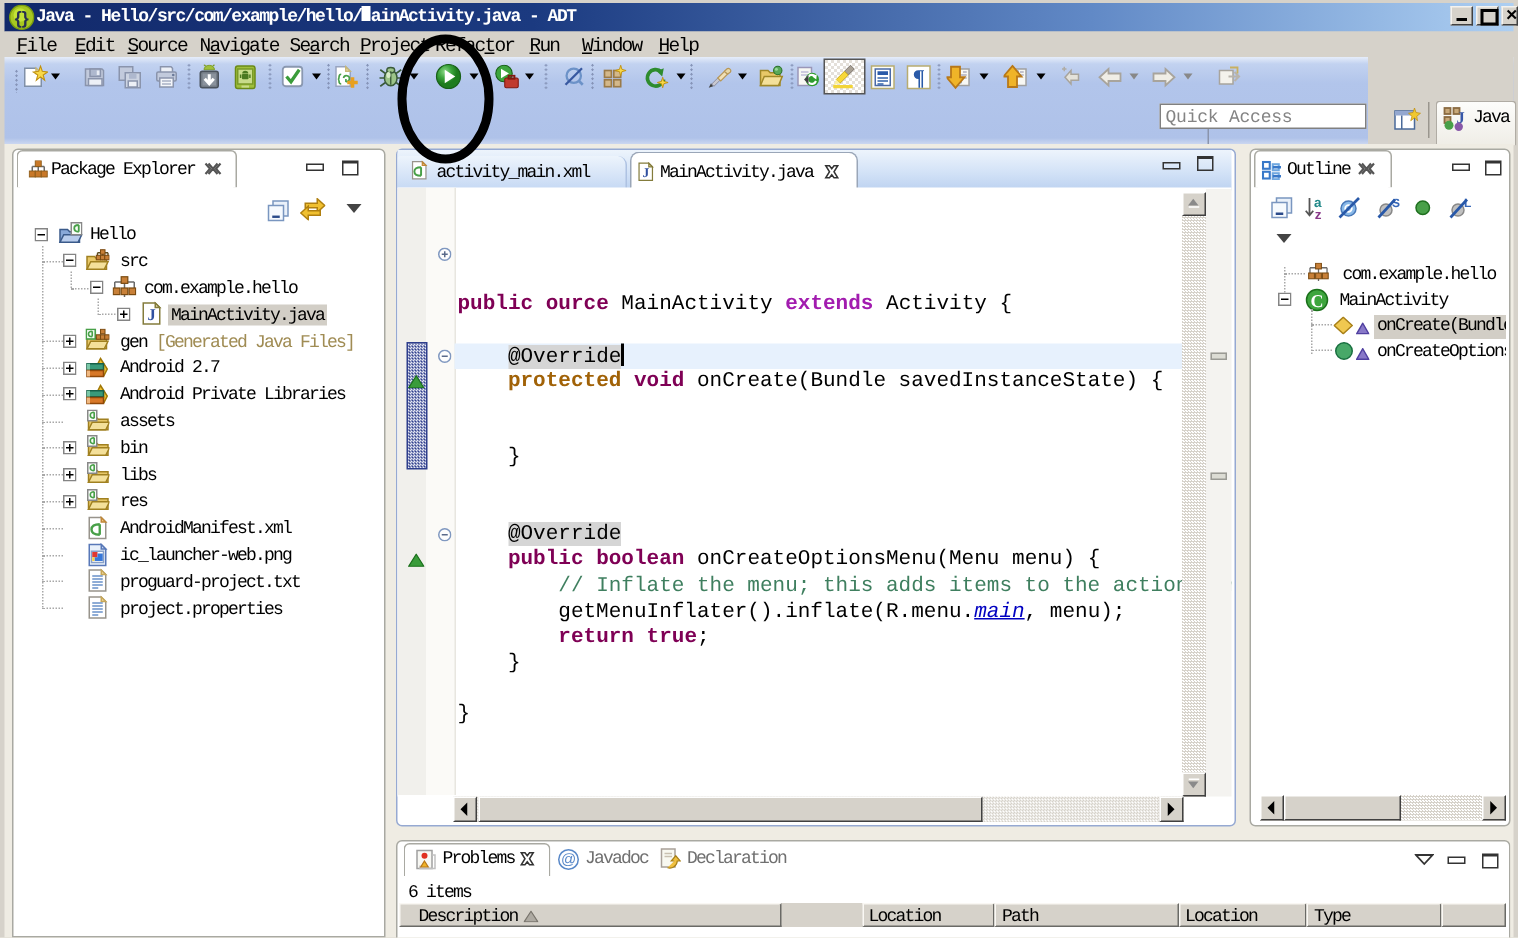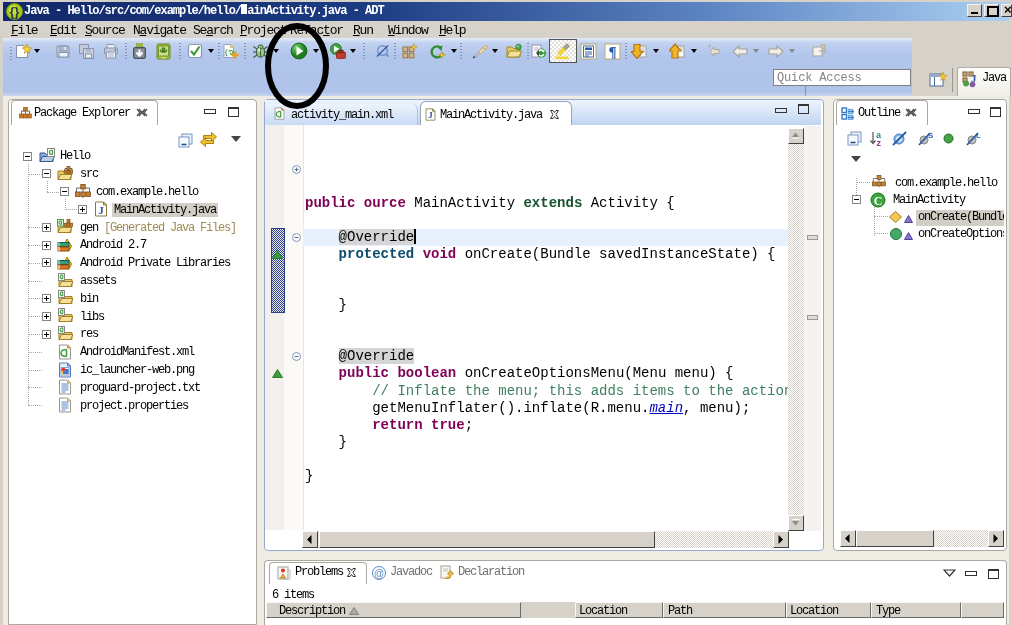--- a/index.html
+++ b/index.html
@@ -579,23 +579,23 @@
         <line x1="4.5" y1="2.5" x2="4.5" y2="6.5" stroke="#5A6A8A"></line>
       </svg>
   <svg class="abs" style="left:27px;top:108.0px" width="9" height="9" viewBox="0 0 9 9">
         <circle cx="4.5" cy="4.5" r="4" fill="#FDFDFD" stroke="#8098C0"></circle>
         <line x1="2.5" y1="4.5" x2="6.5" y2="4.5" stroke="#5A6A8A"></line>
       </svg>
   <svg class="abs" style="left:27px;top:227.4px" width="9" height="9" viewBox="0 0 9 9">
         <circle cx="4.5" cy="4.5" r="4" fill="#FDFDFD" stroke="#8098C0"></circle>
         <line x1="2.5" y1="4.5" x2="6.5" y2="4.5" stroke="#5A6A8A"></line>
       </svg>
-  <div class="cl" style="top:69.9px"><b style="color:#7F0055">public</b> <b style="color:#7F0055">ource</b> MainActivity <b style="color:#14532d">extends</b> Activity {</div>
+  <div class="cl" style="top:69.9px"><b style="color:#7F0055">public</b> <b style="color:#7F0055">ource</b> MainActivity <b style="color:#a21caf">extends</b> Activity {</div>
   <div class="cl" style="top:104.0px">    <span class="occ">@Override</span><span class="caret"></span></div>
-  <div class="cl" style="top:121.1px">    <b style="color:#0c4a6e">protected</b> <b style="color:#7F0055">void</b> onCreate(Bundle savedInstanceState) {</div>
+  <div class="cl" style="top:121.1px">    <b style="color:#a16207">protected</b> <b style="color:#7F0055">void</b> onCreate(Bundle savedInstanceState) {</div>
   <div class="cl" style="top:172.2px">    }</div>
   <div class="cl" style="top:223.4px">    <span class="occ">@Override</span></div>
   <div class="cl" style="top:240.4px">    <b style="color:#7F0055">public</b> <b style="color:#7F0055">boolean</b> onCreateOptionsMenu(Menu menu) {</div>
   <div class="cl" style="top:257.5px">        <span style="color:#3F7F5F">// Inflate the menu; this adds items to the action bar if it is present.</span></div>
   <div class="cl" style="top:274.5px">        getMenuInflater().inflate(R.menu.<i class="sf">main</i>, menu);</div>
   <div class="cl" style="top:291.6px">        <b style="color:#7F0055">return</b> <b style="color:#7F0055">true</b>;</div>
   <div class="cl" style="top:308.6px">    }</div>
   <div class="cl" style="top:342.7px">}</div>
   </div>
   <div class="abs stip" style="left:523px;top:28px;width:16px;height:403px"></div>

